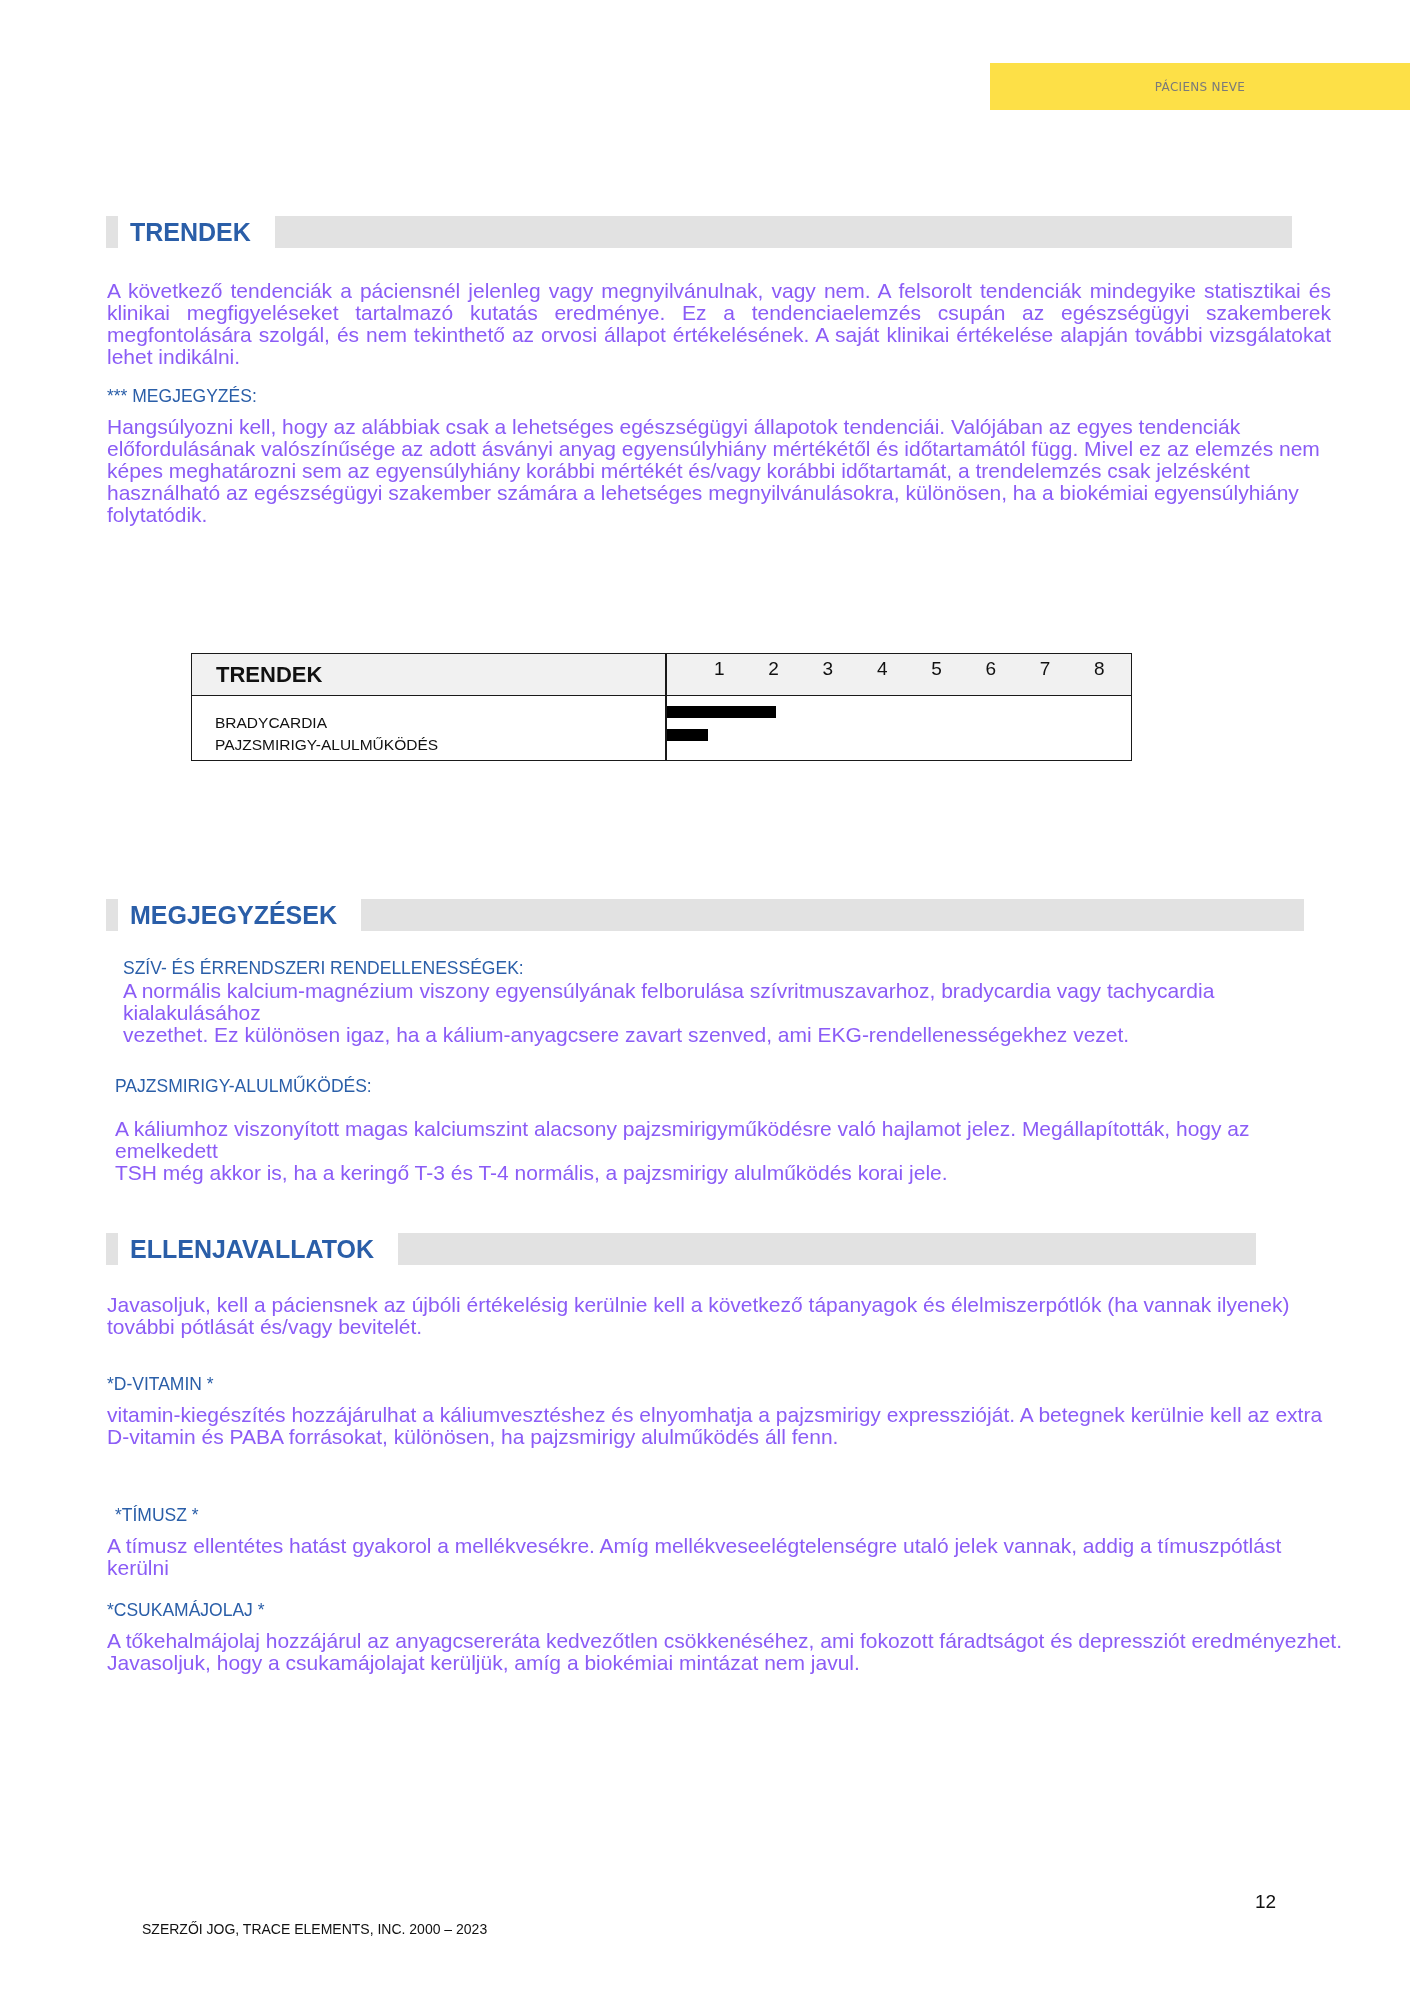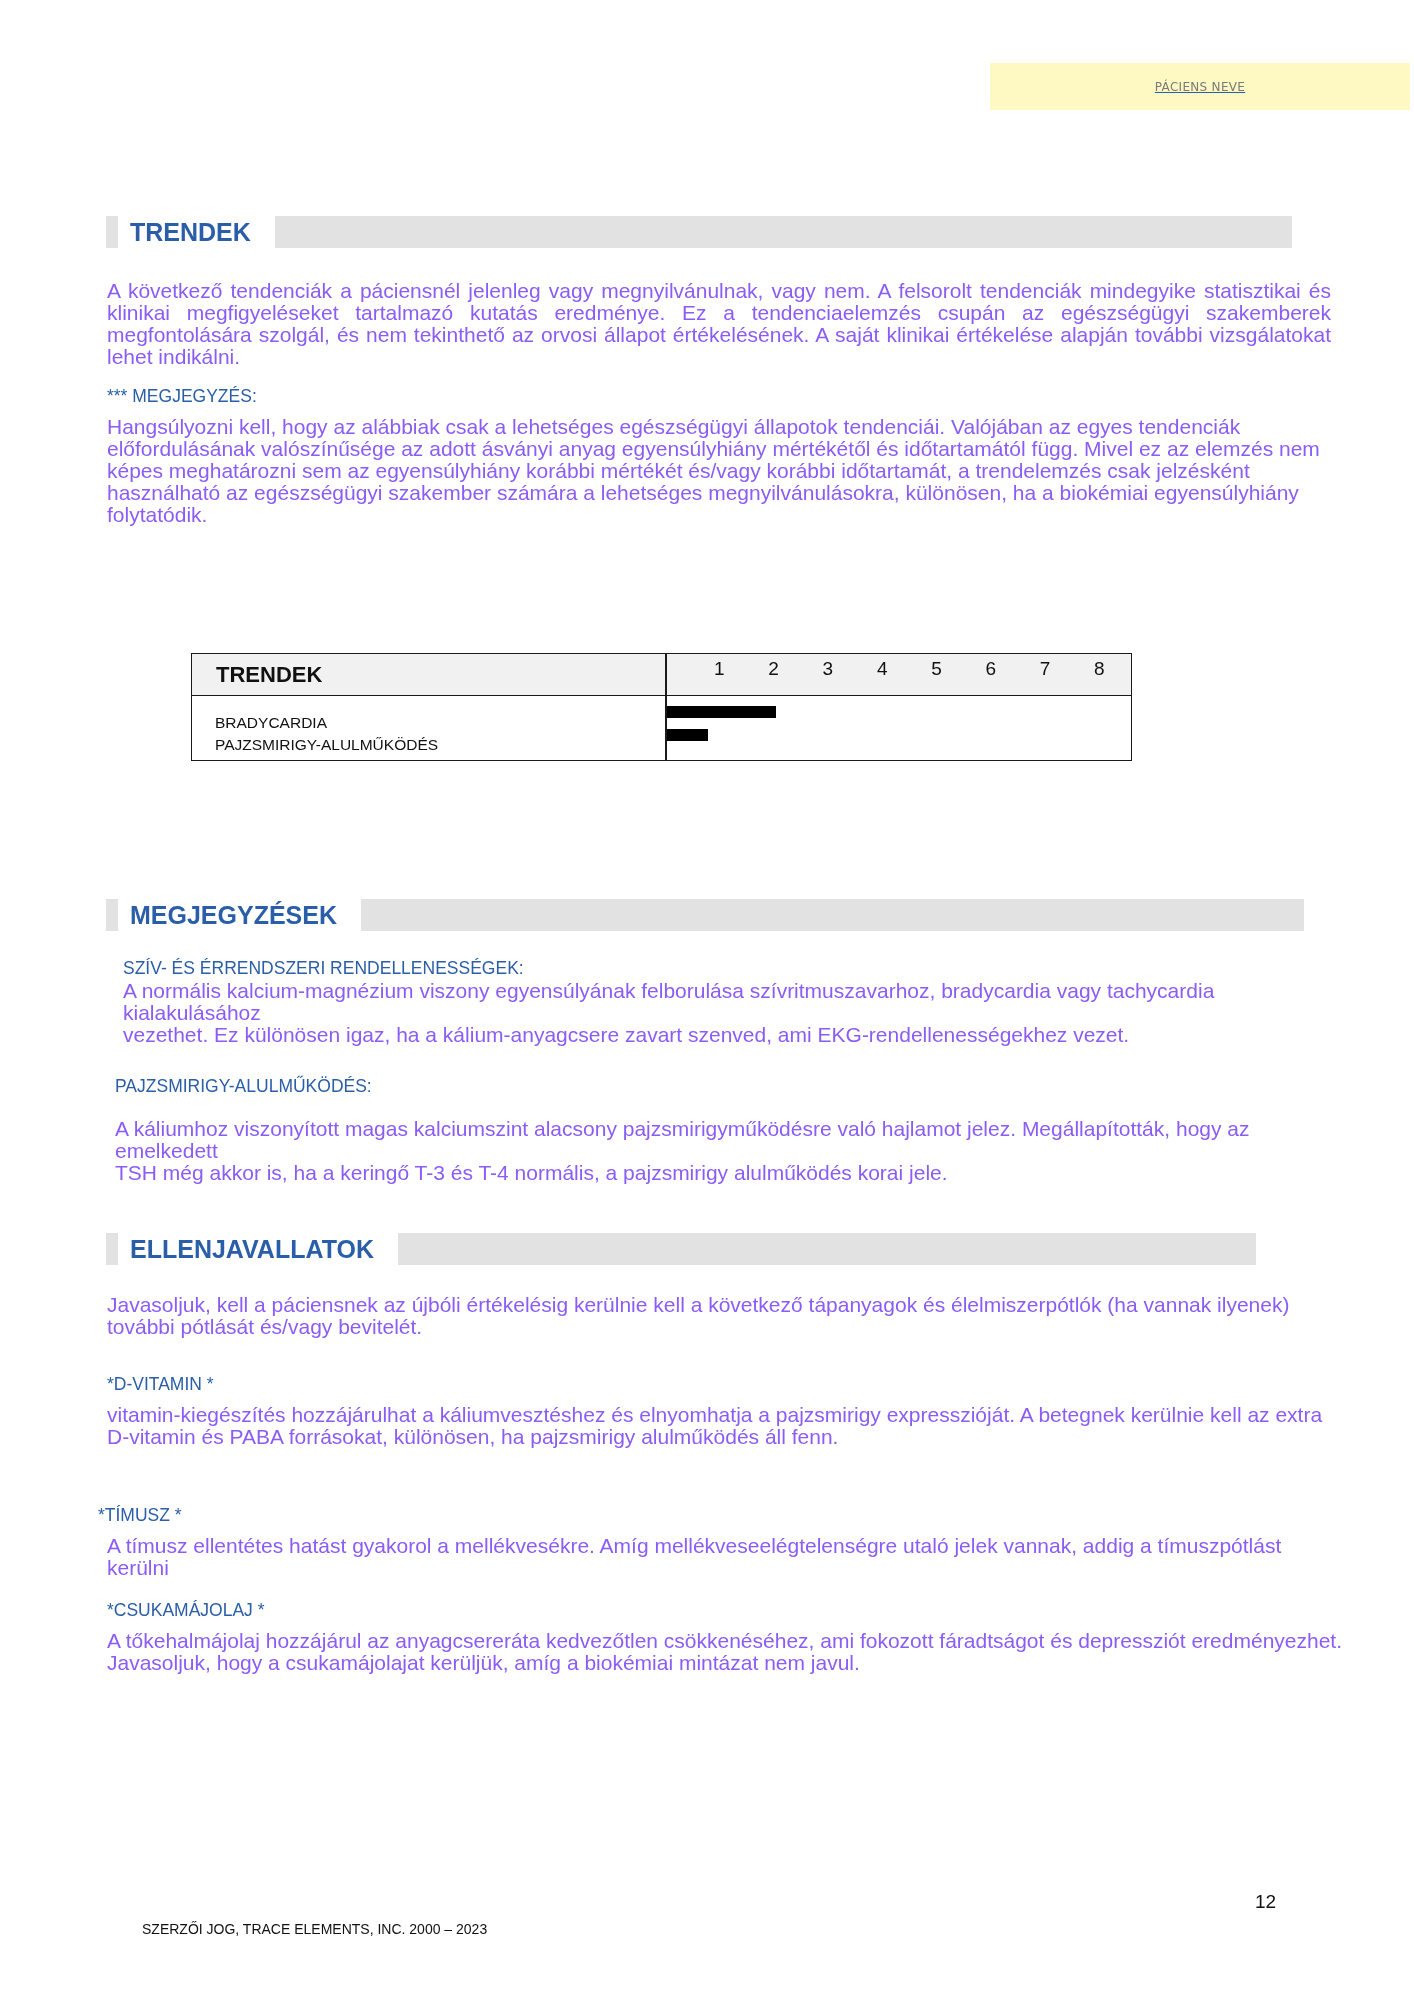--- a/index.html
+++ b/index.html
@@ -1,17 +1,17 @@
 <!DOCTYPE html>
 <html><head>
 <meta charset="utf-8">
 <style>
   html, body { margin: 0; padding: 0; background: #ffffff; }
   body { width: 1414px; height: 2000px; position: relative; overflow: hidden; font-family: "Liberation Sans", sans-serif; color: #2a5ea8; }
-  .patient-box { position: absolute; left: 990px; top: 63px; width: 420px; height: 47px; background: #fef9c3; display: flex; align-items: center; justify-content: center; text-decoration: underline; }
+  .patient-box { position: absolute; left: 990px; top: 63px; width: 420px; height: 47px; background: #fde047; display: flex; align-items: center; justify-content: center; }
   .patient-box span { font-family: "DejaVu Sans", sans-serif; font-size: 12px; color: #7a7a7a; letter-spacing: 0.3px; }
 
   .section-head { position: absolute; left: 106px; height: 32px; display: flex; align-items: center; }
   .section-head .lbar { width: 12px; height: 32px; background: #e2e2e2; }
   .section-head .title { font-weight: bold; font-size: 25px; color: #2a5ea8; margin-left: 12px; white-space: nowrap; }
   .section-head .rbar { height: 32px; background: #e2e2e2; margin-left: 24px; }
 
   .para { position: absolute; font-size: 21px; line-height: 22px; color: #8b5cf6; }
   .justify { text-align: justify; text-align-last: left; }
   .label { position: absolute; font-size: 17.5px; color: #2a5ea8; }
@@ -102,21 +102,21 @@
   <div>Javasoljuk, kell a páciensnek az újbóli értékelésig kerülnie kell a következő tápanyagok és élelmiszerpótlók (ha vannak ilyenek)</div>
   <div>további pótlását és/vagy bevitelét.</div>
 </div>
 
 <div class="label" style="left:107px; top:1374px;">*D-VITAMIN *</div>
 <div class="para" style="left:107px; top:1404px; width:1240px;">
   <div>vitamin-kiegészítés hozzájárulhat a káliumvesztéshez és elnyomhatja a pajzsmirigy expresszióját. A betegnek kerülnie kell az extra</div>
   <div>D-vitamin és PABA forrásokat, különösen, ha pajzsmirigy alulműködés áll fenn.</div>
 </div>
 
-<div class="label" style="left:98px; top:1505px;">*TÍMUSZ *</div>
+<div class="label" style="left:115px; top:1505px;">*TÍMUSZ *</div>
 <div class="para" style="left:107px; top:1535px; width:1240px;">
   <div>A tímusz ellentétes hatást gyakorol a mellékvesékre. Amíg mellékveseelégtelenségre utaló jelek vannak, addig a tímuszpótlást kerülni</div>
 </div>
 
 <div class="label" style="left:107px; top:1600px;">*CSUKAMÁJOLAJ *</div>
 <div class="para" style="left:107px; top:1630px; width:1240px;">
   <div>A tőkehalmájolaj hozzájárul az anyagcsereráta kedvezőtlen csökkenéséhez, ami fokozott fáradtságot és depressziót eredményezhet.</div>
   <div>Javasoljuk, hogy a csukamájolajat kerüljük, amíg a biokémiai mintázat nem javul.</div>
 </div>
 

